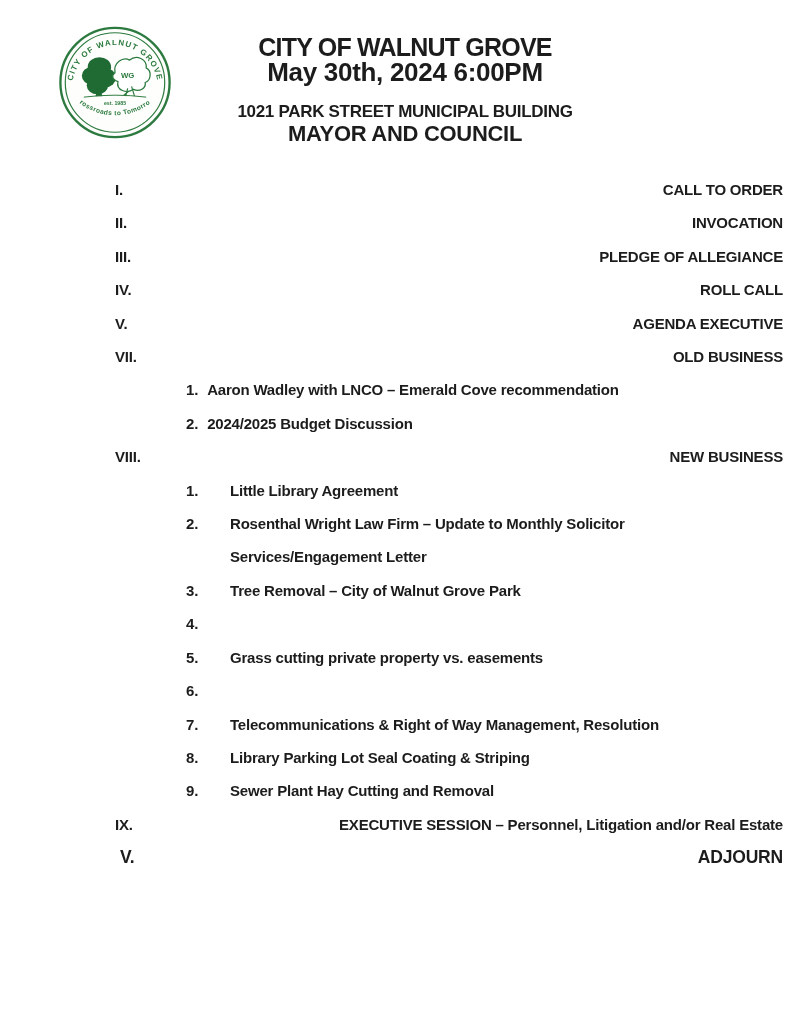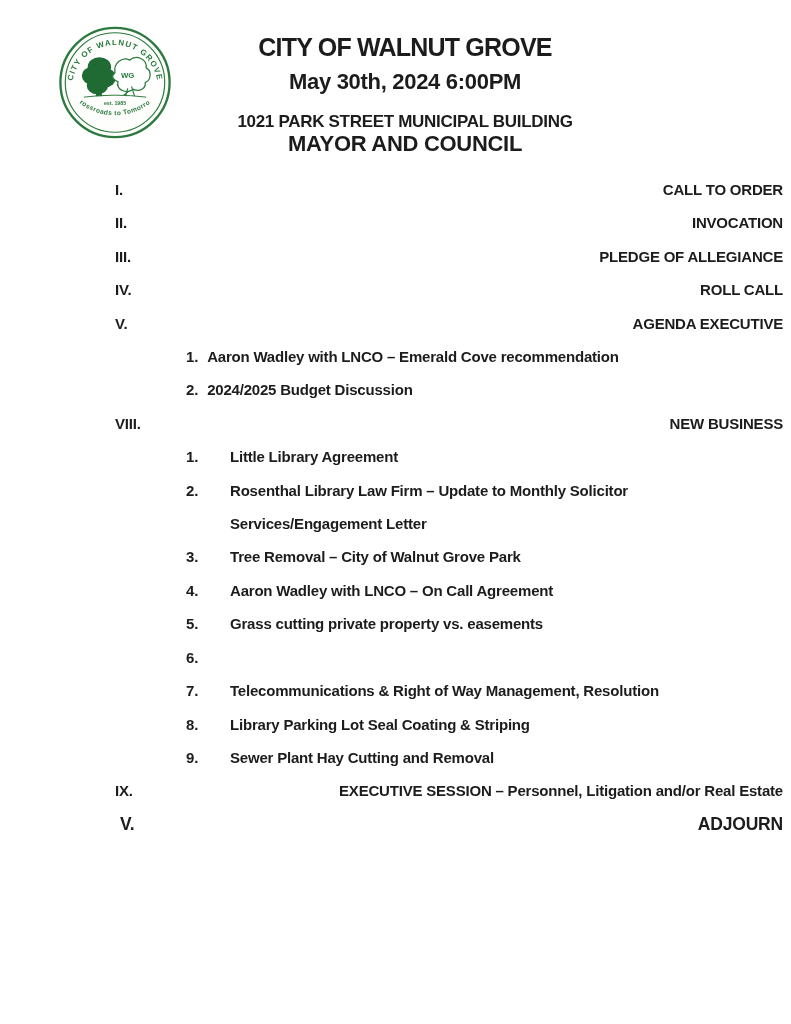--- a/index.html
+++ b/index.html
@@ -8,21 +8,21 @@
     font-family:"Liberation Sans", sans-serif; font-weight:bold; color:#1c1c1c;
     overflow:hidden;
   }
 
   
   .seal { position:absolute; left:54px; top:24px; width:122px; height:117px; }
 
   
   .header { position:absolute; left:20px; top:33px; width:770px; text-align:center; }
   .header .title { font-size:25px; line-height:28px; letter-spacing:-0.8px; }
-  .header .dt    { font-size:22px; line-height:22px; margin-top:10px; letter-spacing:-0.3px; }
+  .header .dt    { font-size:26px; line-height:22px; margin-top:0; letter-spacing:-0.3px; }
   .header .addr  { font-size:17px; line-height:20px; margin-top:19px; letter-spacing:-0.3px; }
   .header .mc    { font-size:22px; line-height:20px; margin-top:2px; letter-spacing:-0.3px; }
 
   
   .agenda { position:absolute; left:115px; top:173px; width:668px;
             font-size:15px; letter-spacing:-0.2px; }
   .row  { display:flex; line-height:33.4px; }
   .row .rn { width:48px; flex:none; }
   .row .lbl { flex:1;text-align:right; }
   .sub-old { padding-left:71px; line-height:33.4px; }
@@ -92,47 +92,50 @@
     </div>
     <div class="row">
       <span class="rn">IV.</span>
       <span class="lbl">ROLL CALL</span>
     </div>
     <div class="row">
       <span class="rn">V.</span>
       <span class="lbl">AGENDA EXECUTIVE</span>
     </div>
 
+    <div class="row">
+      <span class="rn">VII.</span>
+      <span class="lbl">OLD BUSINESS</span>
+    </div>
     <div class="sub-old">
       <span class="sn">1.</span><span>Aaron Wadley with LNCO – Emerald Cove recommendation</span>
     </div>
     <div class="sub-old">
       <span class="sn">2.</span><span>2024/2025 Budget Discussion</span>
     </div>
 
     <div class="row">
       <span class="rn">VIII.</span>
       <span class="lbl">NEW BUSINESS</span>
     </div>
     <div class="sub-new">
       <span class="sn">1.</span>
       <span class="st">Little Library Agreement</span>
     </div>
     <div class="sub-new">
       <span class="sn">2.</span>
-      <span class="st">Rosenthal Library Law Firm – Update to Monthly Solicitor
+      <span class="st">Rosenthal Wright Law Firm – Update to Monthly Solicitor
 Services/Engagement Letter</span>
     </div>
     <div class="sub-new">
       <span class="sn">3.</span>
       <span class="st">Tree Removal – City of Walnut Grove Park</span>
     </div>
     <div class="sub-new">
       <span class="sn">4.</span>
-      <span class="st">Aaron Wadley with LNCO – On Call Agreement</span>
     </div>
     <div class="sub-new">
       <span class="sn">5.</span>
       <span class="st">Grass cutting private property vs. easements</span>
     </div>
     <div class="sub-new">
       <span class="sn">6.</span>
     </div>
     <div class="sub-new">
       <span class="sn">7.</span>

